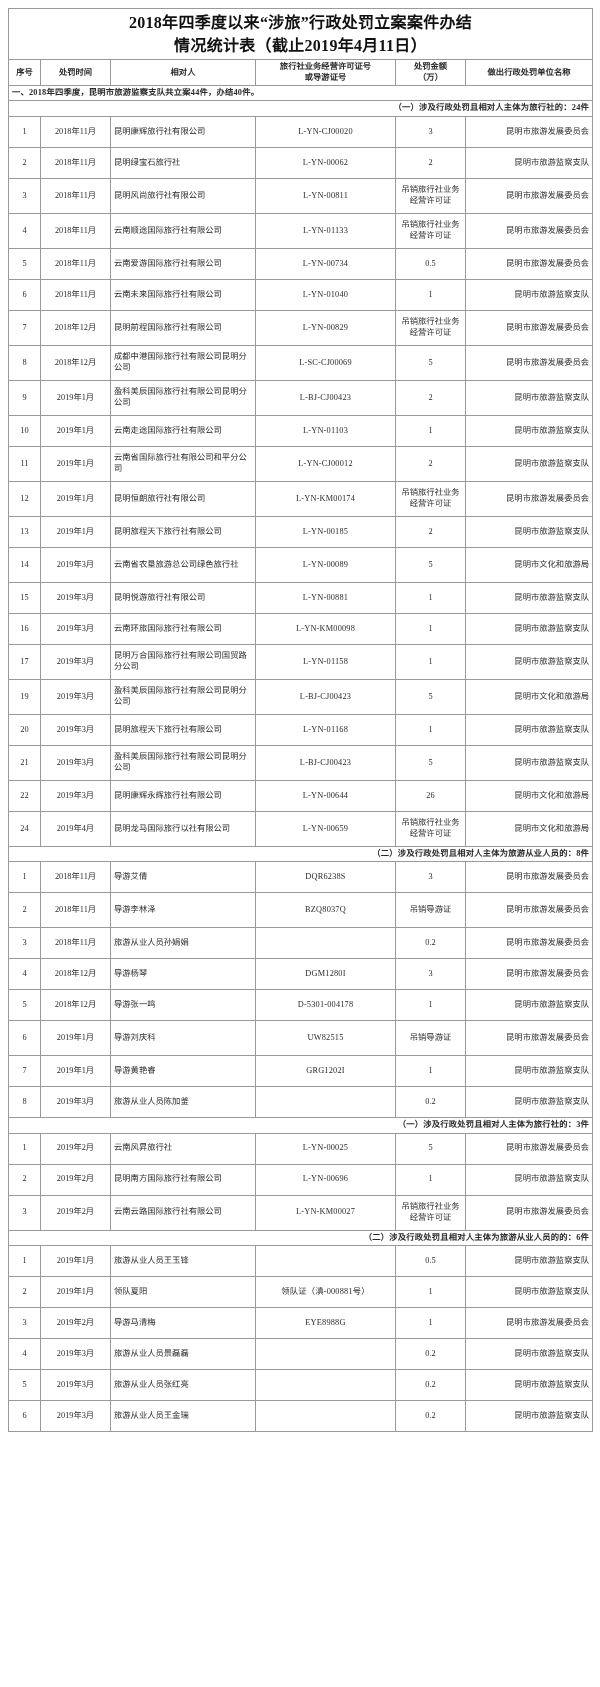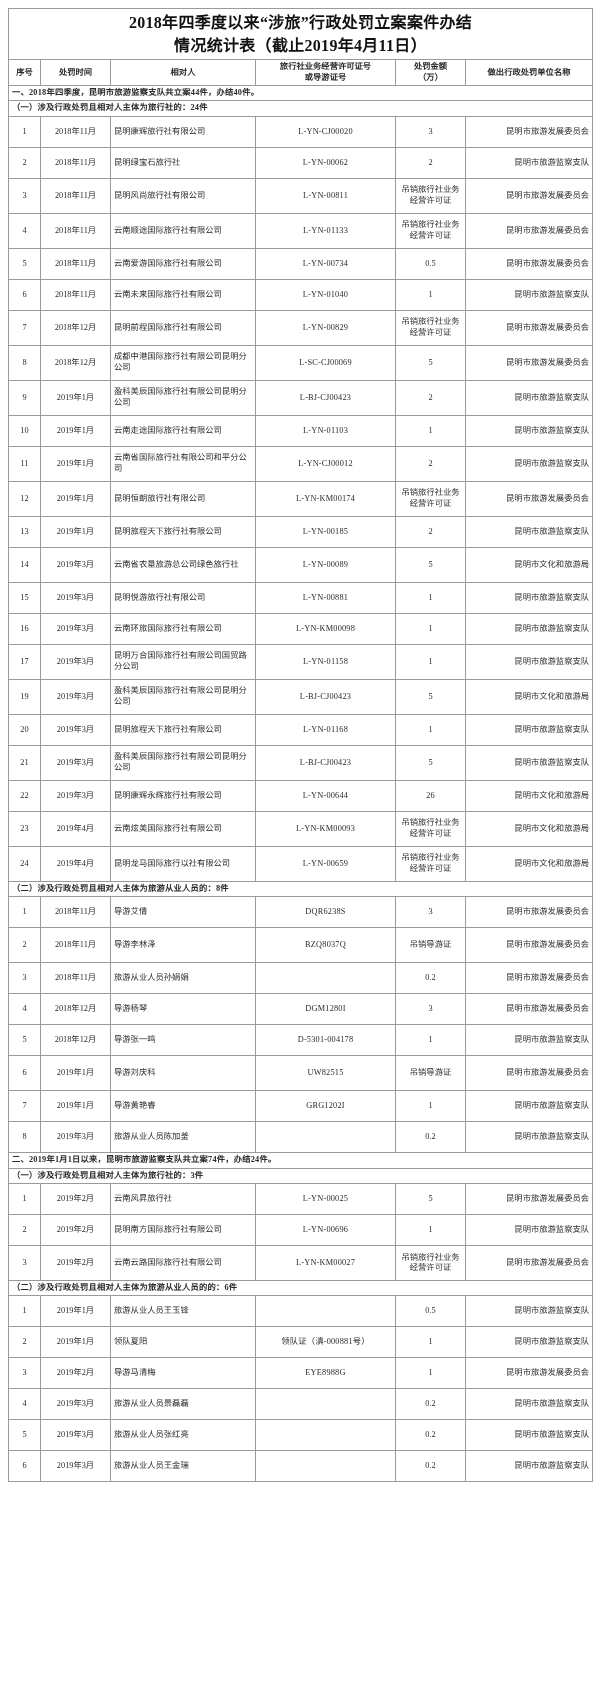--- a/index.html
+++ b/index.html
@@ -63,21 +63,21 @@
     color: #111;
   }
   .section-cell {
     text-align: left;
     font-weight: bold;
     font-size: 8.6px;
     padding: 6px 6px 6px 6px;
     letter-spacing: 0.2px;
   }
   .subsection-cell {
-    text-align: left;
+    text-align: right;
     font-weight: bold;
     font-size: 8.6px;
     padding: 7px 4px;
     letter-spacing: 0.2px;
     margin-left: 23px;
   }
   td.idx   { text-align: center; font-size: 8px; }
   td.date  { text-align: center; }
   td.person{ text-align: left; }
   td.lic   { text-align: center; font-family: "Liberation Serif", "DejaVu Serif", serif; letter-spacing: 0.2px; }
@@ -296,28 +296,20 @@
         </tr>
         <tr class="data-row">
           <td class="idx">22</td>
           <td class="date">2019年3月</td>
           <td class="person">昆明康辉永辉旅行社有限公司</td>
           <td class="lic">L-YN-00644</td>
           <td class="amt">26</td>
           <td class="org">昆明市文化和旅游局</td>
         </tr>
         <tr class="data-row tall">
-          <td class="idx">23</td>
-          <td class="date">2019年4月</td>
-          <td class="person">云南炫美国际旅行社有限公司</td>
-          <td class="lic">L-YN-KM00093</td>
-          <td class="amt">吊销旅行社业务经营许可证</td>
-          <td class="org">昆明市文化和旅游局</td>
-        </tr>
-        <tr class="data-row tall">
           <td class="idx">24</td>
           <td class="date">2019年4月</td>
           <td class="person">昆明龙马国际旅行以社有限公司</td>
           <td class="lic">L-YN-00659</td>
           <td class="amt">吊销旅行社业务经营许可证</td>
           <td class="org">昆明市文化和旅游局</td>
         </tr>
         <tr>
           <td colspan="6" class="subsection-cell">（二）涉及行政处罚且相对人主体为旅游从业人员的：8件</td>
         </tr>
@@ -379,23 +371,20 @@
         </tr>
         <tr class="data-row">
           <td class="idx">8</td>
           <td class="date">2019年3月</td>
           <td class="person">旅游从业人员陈加釜</td>
           <td class="lic"></td>
           <td class="amt">0.2</td>
           <td class="org">昆明市旅游监察支队</td>
         </tr>
         <tr>
-          <td colspan="6" class="section-cell">二、2019年1月1日以来，昆明市旅游监察支队共立案74件，办结24件。</td>
-        </tr>
-        <tr>
           <td colspan="6" class="subsection-cell">（一）涉及行政处罚且相对人主体为旅行社的：3件</td>
         </tr>
         <tr class="data-row">
           <td class="idx">1</td>
           <td class="date">2019年2月</td>
           <td class="person">云南风昇旅行社</td>
           <td class="lic">L-YN-00025</td>
           <td class="amt">5</td>
           <td class="org">昆明市旅游发展委员会</td>
         </tr>

